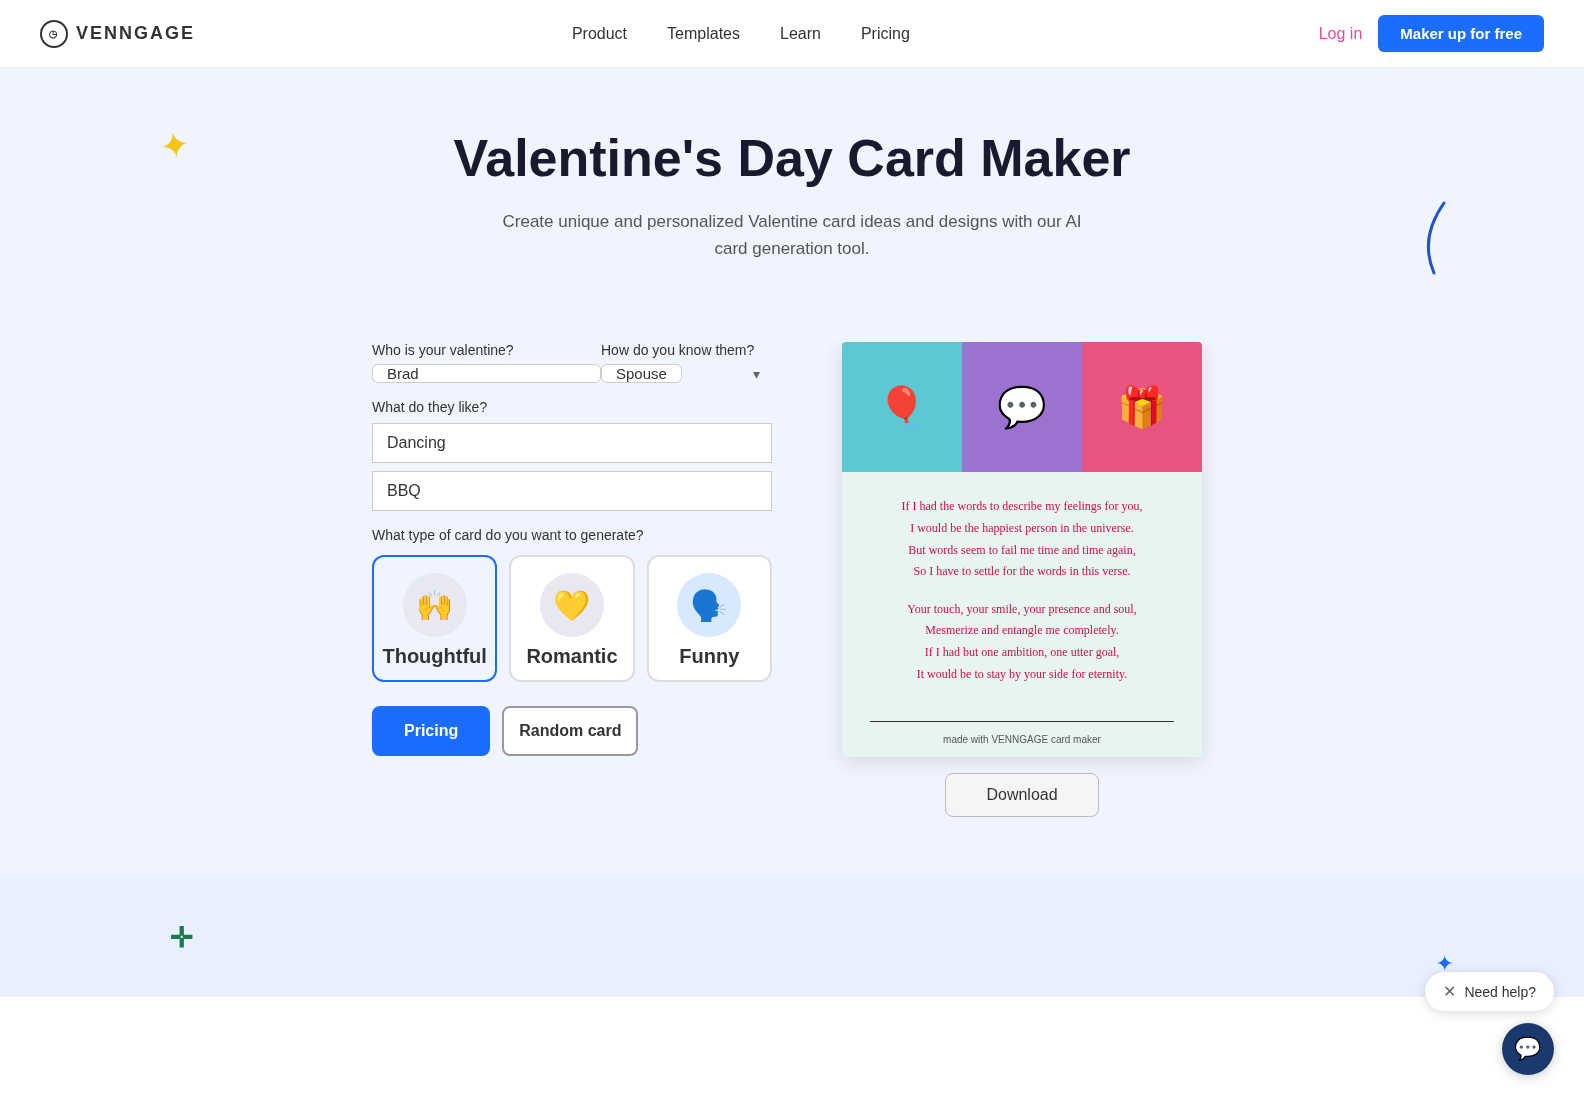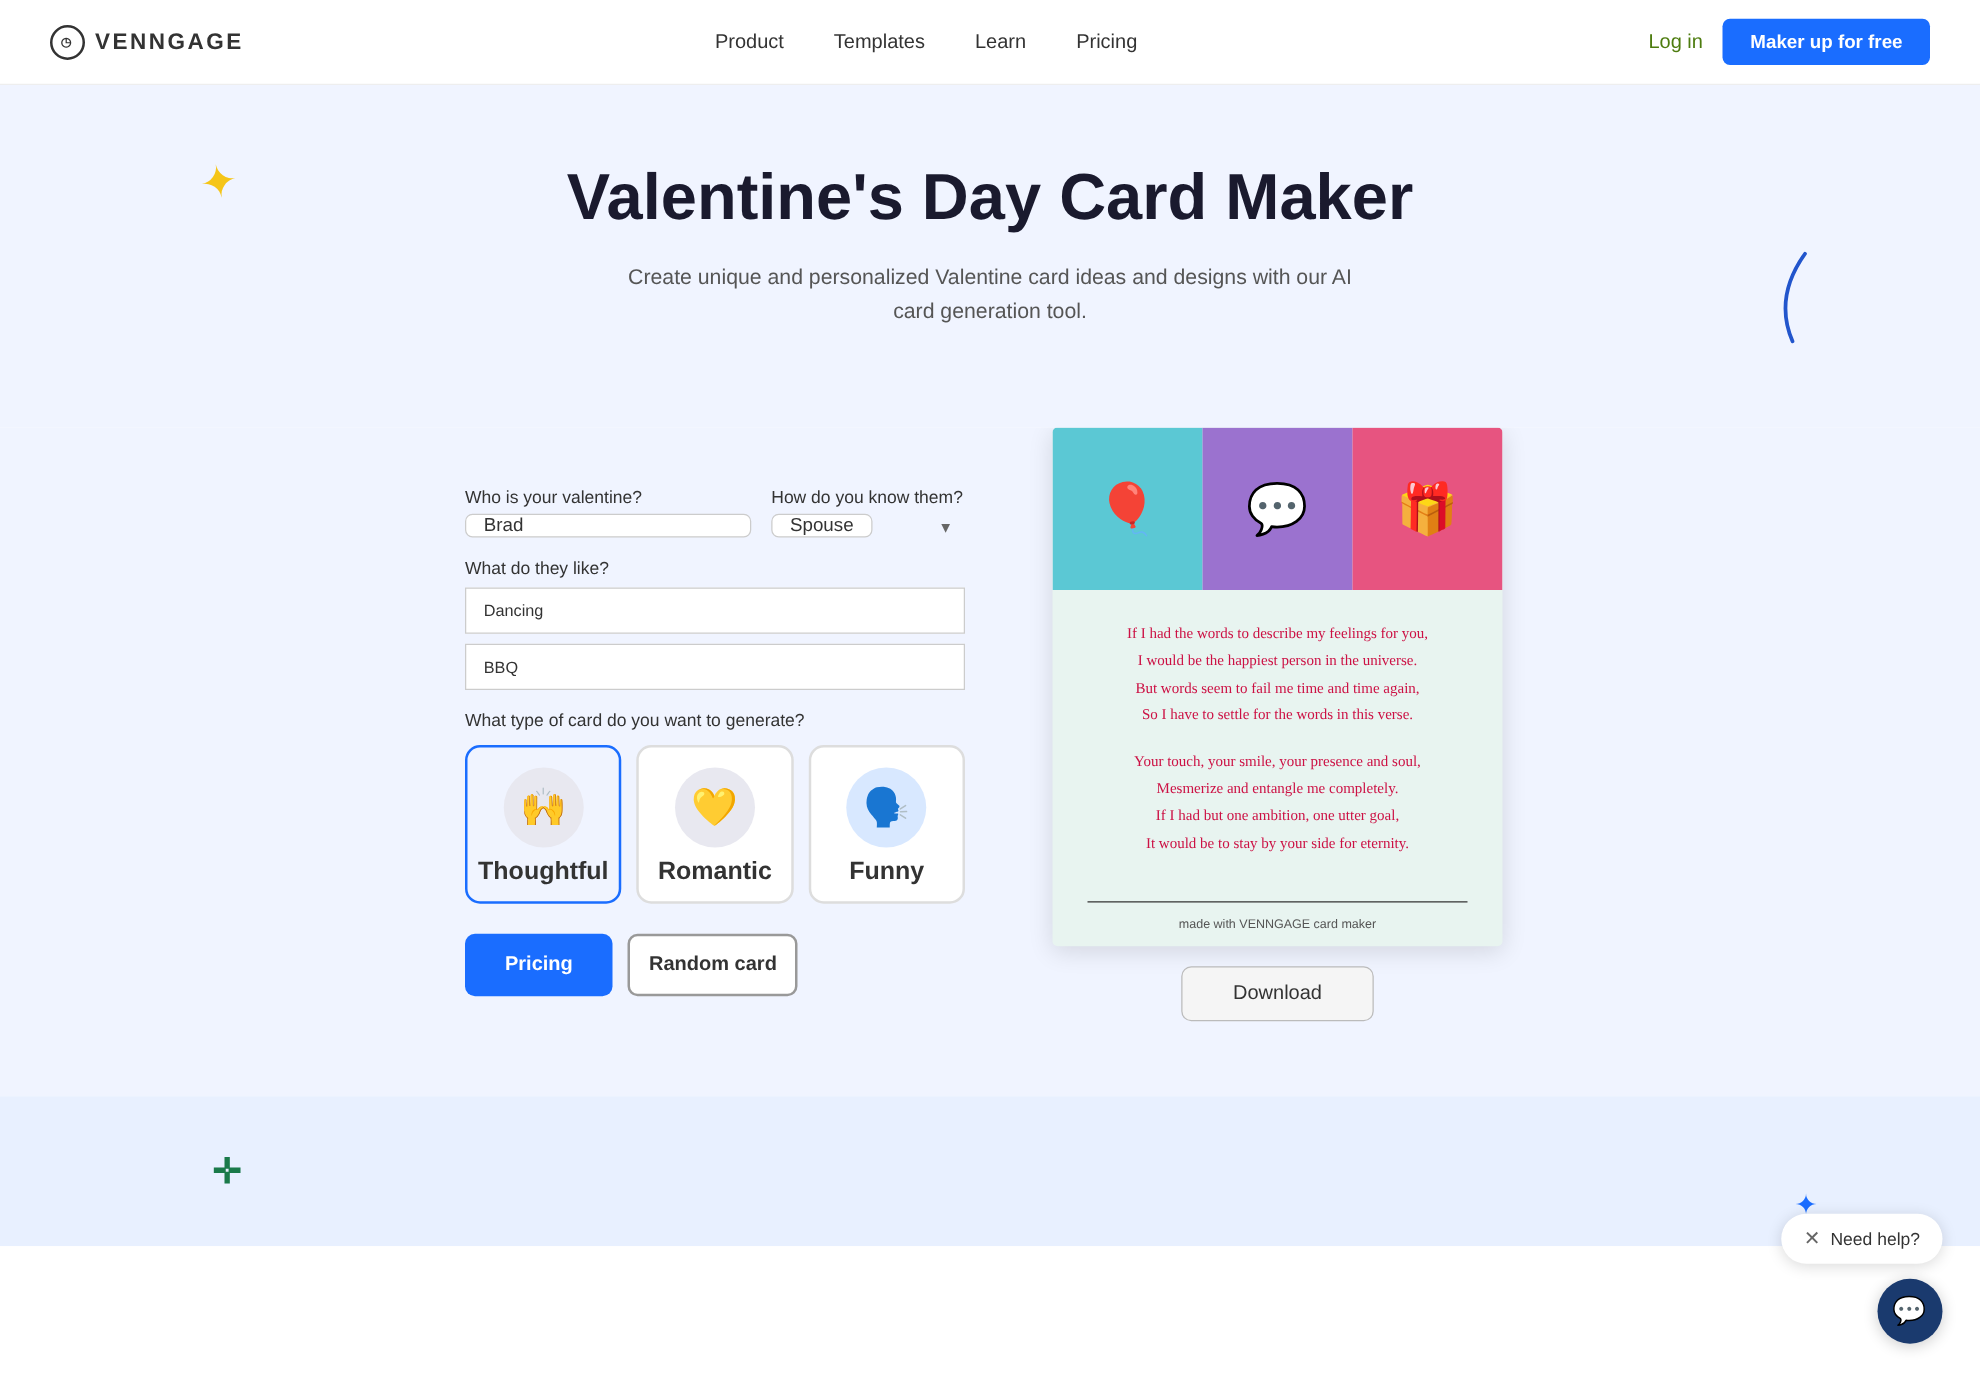--- a/index.html
+++ b/index.html
@@ -12,21 +12,21 @@
       position: sticky; top: 0; background: #fff; z-index: 100;
     }
     .nav-logo { display: flex; align-items: center; gap: 8px; font-weight: 700; font-size: 18px; letter-spacing: 2px; color: #333; }
     .logo-circle {
       width: 28px; height: 28px; border-radius: 50%; border: 2.5px solid #333;
       display: flex; align-items: center; justify-content: center; font-size: 10px; font-weight: 900;
     }
     .nav-links { display: flex; gap: 40px; }
     .nav-links a { text-decoration: none; color: #333; font-size: 16px; }
     .nav-actions { display: flex; align-items: center; gap: 16px; }
-    .btn-login { background: none; border: none; cursor: pointer; font-size: 16px; color: #4d7c0f; margin-left: 32px; }
+    .btn-login { background: none; border: none; cursor: pointer; font-size: 16px; color: #ec4899; margin-left: 32px; }
     .btn-signup { background: #1a6dff; color: #fff; border: none; border-radius: 6px; padding: 10px 22px; font-size: 15px; font-weight: 600; cursor: pointer; }
 
     
     .hero {
       background: #f0f4ff;
       padding: 60px 40px 80px;
       position: relative;
       overflow: hidden;
       text-align: center;
     }
@@ -45,38 +45,38 @@
     
     .main-area {
       background: #f0f4ff;
       padding: 0 80px 60px;
       display: flex;
       gap: 60px;
       align-items: flex-start;
       justify-content: center;
     }
     .form-panel { flex: 0 0 400px; }
-    .form-row { display: flex; gap: 16px; margin-bottom: 16px; margin-top: 47px; }
+    .form-row { display: flex; margin-bottom: 16px; }
     .form-group { display: flex; flex-direction: column; gap: 6px; flex: 1; }
     .form-group label { font-size: 14px; color: #333; font-weight: 500; }
     .form-group input, .form-group select {
       border: 1.5px solid #ccc; border-radius: 6px; padding: 0 14px;
       font-size: 15px; background: #fff; color: #333; outline: none;
     }
     .form-group select { appearance: none; cursor: pointer; }
     .select-wrapper { position: relative; }
     .select-wrapper::after {
       content: '▾'; position: absolute; right: 12px; top: 50%; transform: translateY(-50%);
       pointer-events: none; color: #666; font-size: 14px;
     }
     .likes-section { margin-bottom: 16px; }
     .likes-section label { font-size: 14px; color: #333; font-weight: 500; display: block; margin-bottom: 8px; }
     .likes-section input {
       border: 1.5px solid #ccc; border-radius: 0; padding: 10px 14px;
-      font-size: 13px; background: #fff; color: #333; outline: none; width: 100%; margin-bottom: 8px; display: block;
+      font-size: 16px; background: #fff; color: #333; outline: none; width: 100%; margin-bottom: 8px; display: block;
     }
     .card-type-section { margin-bottom: 24px; }
     .card-type-section label { font-size: 14px; color: #333; font-weight: 500; display: block; margin-bottom: 12px; }
     .card-types { display: flex; gap: 12px; }
     .card-type-btn {
       flex: 1; display: flex; flex-direction: column; align-items: center; gap: 8px;
       border: 2px solid #ddd; border-radius: 12px; padding: 16px 8px 12px;
       background: #fff; cursor: pointer; transition: border-color 0.2s;
     }
     .card-type-btn.active { border-color: #1a6dff; background: #f0f4ff; }

